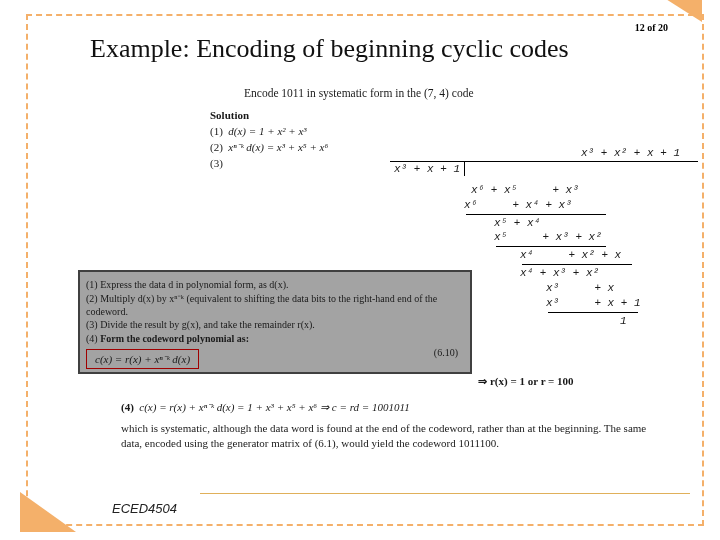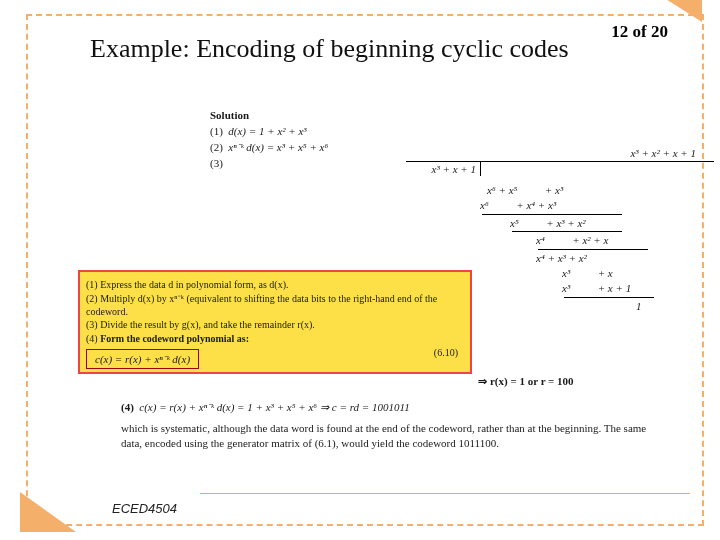--- a/index.html
+++ b/index.html
@@ -47,21 +47,21 @@
     right: 30px;
     bottom: 46px;
     height: 1px;
     background: #e0b05a;
     z-index: 2;
   }
   .page-ind {
     position: absolute;
     top: 22px;
     right: 52px;
-    font-size: 17px;
+    font-size: 10px;
     font-weight: bold;
     color: #000;
     z-index: 4;
   }
   .slide-title {
     position: absolute;
     top: 34px;
     left: 90px;
     right: 50px;
     font-size: 26px;
@@ -89,23 +89,24 @@
     top: 28px;
     left: 150px;
     width: 520px;
   }
   .solution-block .sol-hdr { font-weight: bold; font-size: 11px; }
   .solution-block .ln { margin: 1px 0; font-size: 11px; }
 
   .longdiv {
     position: absolute;
     top: 66px;
-    left: 330px;
+    left: 314px;
     width: 320px;
     font-size: 11px;
+    font-family: Liberation Mono, monospace;
   }
   .longdiv .quot {
     display: flex;
     justify-content: flex-end;
     padding-right: 18px;
     border-bottom: 1px solid #000;
     width: 290px;
     margin-left: 16px;
   }
   .longdiv .div-row { display:flex; }
@@ -124,22 +125,22 @@
     left: 418px;
     font-size: 11px;
     font-weight: bold;
   }
 
   .steps-box {
     position: absolute;
     top: 190px;
     left: 18px;
     width: 378px;
-    border: 2px solid #ef4444;
-    background: #fde047;
+    border: 2px solid #404040;
+    background: #a3a3a3;
     padding: 6px 6px 2px 6px;
     font-size: 10px;
     line-height: 1.28;
     z-index: 5;
   }
   .steps-box .row { margin: 1px 0; }
   .formula-box {
     border: 1px solid #a00000;
     padding: 2px 8px;
     display: inline-block;
@@ -176,20 +177,21 @@
 <div class="slide-border"></div>
 <div class="corner-tr"></div>
 <div class="corner-bl"></div>
 <div class="gold-line"></div>
 
 <div class="page-ind">12 of 20</div>
 <div class="slide-title">Example: Encoding of beginning cyclic codes</div>
 
 <div class="content-area">
 
+  <div class="task-line">Encode 1011 in systematic form in the (7, 4) code</div>
 
   <div class="solution-block">
     <div class="sol-hdr">Solution</div>
     <div class="ln">
       <span>(1)</span>&nbsp;
       <span style="font-style:italic">d(x) = 1 + x² + x³</span>
     </div>
     <div class="ln">
       <span>(2)</span>&nbsp;
       <span style="font-style:italic">xⁿ⁻ᵏ d(x) = x³ + x⁵ + x⁶</span>
@@ -203,20 +205,24 @@
     <div class="quot">
         <span style="font-style:italic">x³ + x² + x + 1</span>
       </div>
     <div class="div-row">
       <div class="divisor"><span style="font-style:italic">x³ + x + 1</span></div>
       <div class="dividend"><span style="font-style:italic">x⁶ + x⁵    + x³</span></div>
     </div>
     <div class="step">
         <div class="lbl"></div>
         <div class="val"><span style="font-style:italic">x⁶    + x⁴ + x³</span><div class="short-rule"></div></div>
+      </div>
+    <div class="step">
+        <div class="lbl"></div>
+        <div class="val" style="padding-left:30px"><span style="font-style:italic">x⁵ + x⁴</span></div>
       </div>
     <div class="step">
         <div class="lbl"></div>
         <div class="val" style="padding-left:30px"><span style="font-style:italic">x⁵    + x³ + x²</span><div class="mid-rule"></div></div>
       </div>
     <div class="step">
         <div class="lbl"></div>
         <div class="val" style="padding-left:56px"><span style="font-style:italic">x⁴    + x² + x</span><div class="mid-rule"></div></div>
       </div>
     <div class="step">

